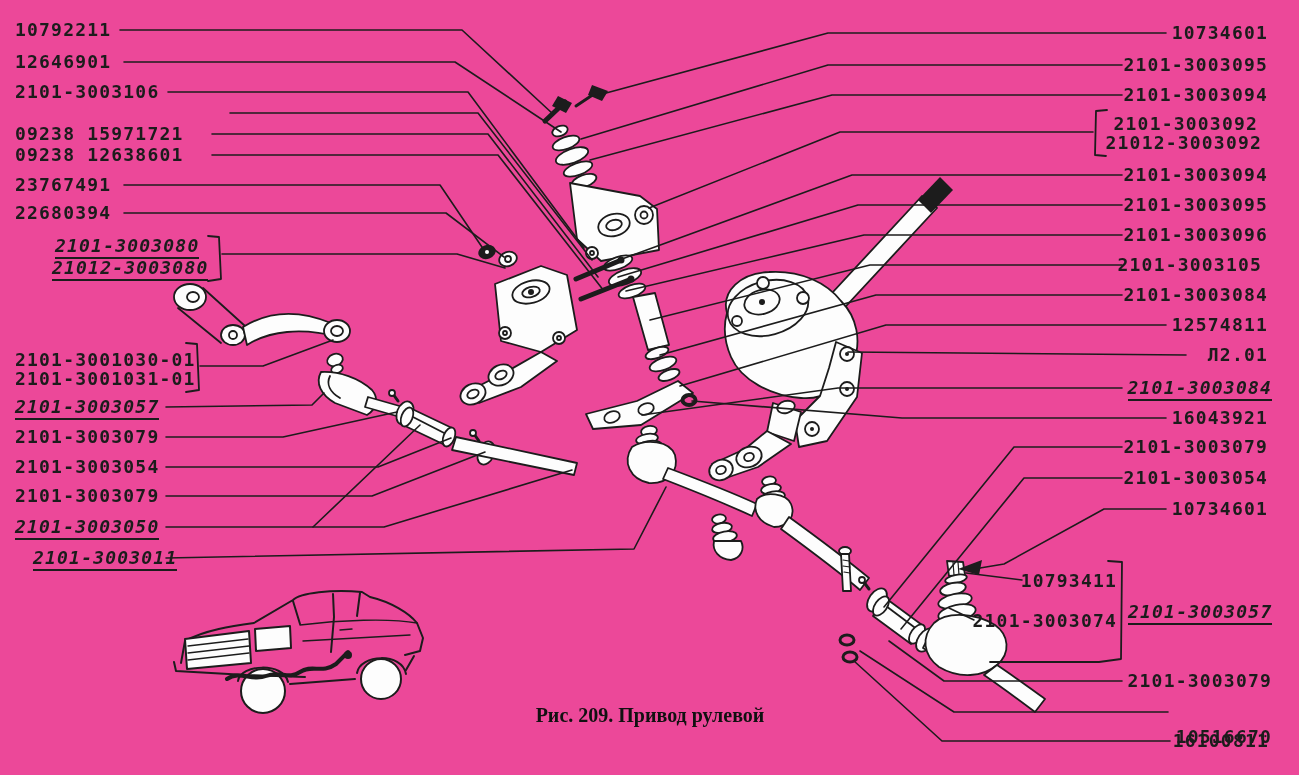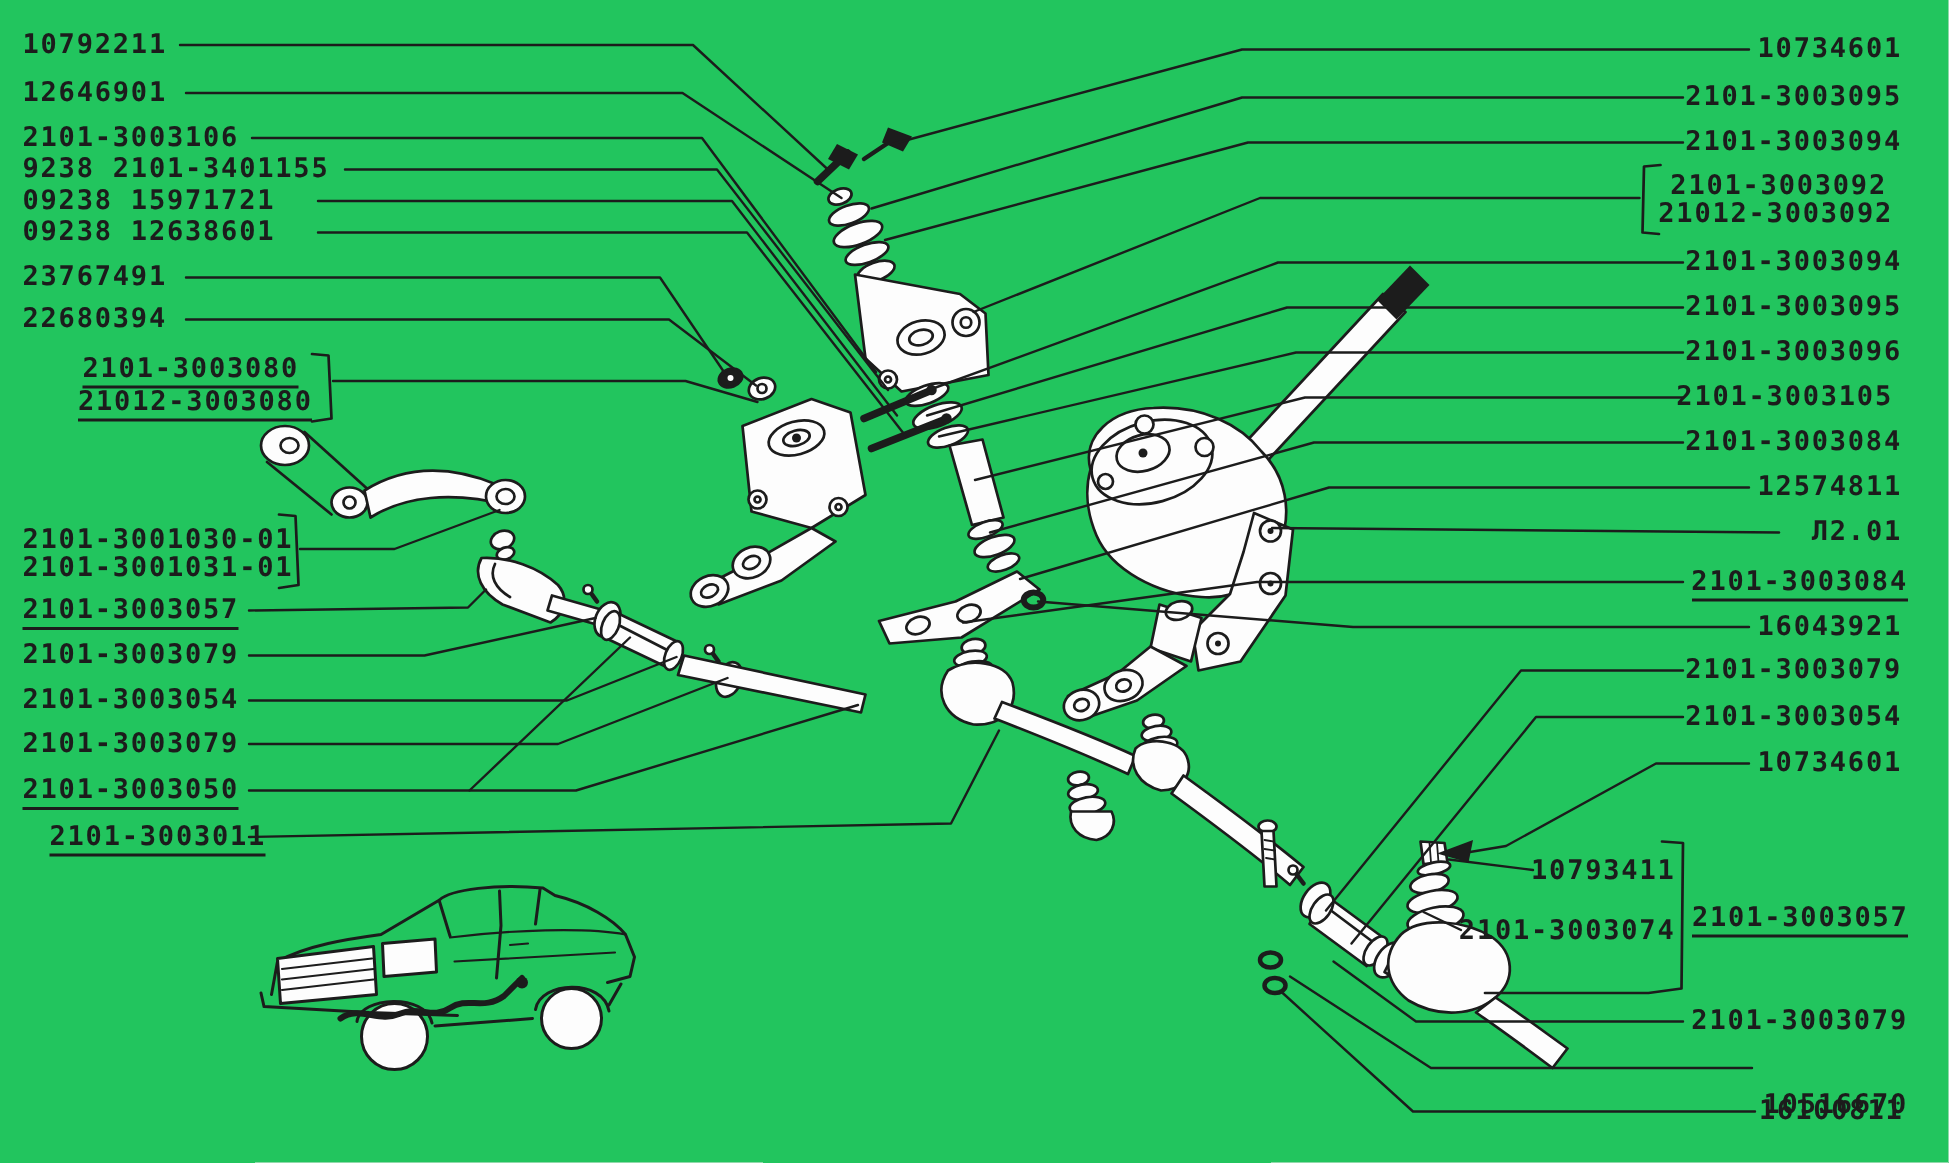--- a/index.html
+++ b/index.html
@@ -1,22 +1,22 @@
 <!DOCTYPE html>
 <html><head>
 <meta charset="utf-8">
 <style>
   html,body{margin:0;padding:0;background:#e8e8e8;}
-  #page{position:relative;width:1299px;height:775px;background:#22c55e;overflow:hidden;
+  #page{position:relative;width:1299px;height:775px;background:#ec4899;overflow:hidden;
         font-family:"DejaVu Sans Mono","Liberation Mono",monospace;color:#1c1c1c;}
   #art{position:absolute;left:0;top:0;}
   .lbl{position:absolute;font-size:18px;font-weight:700;letter-spacing:1.2px;
        line-height:22px;white-space:nowrap;color:#1c1c1c;}
   .lbl.r{text-align:left;}
-  .lbl.u{border-bottom:2.5px solid #1c1c1c;}
+  .lbl.u{border-bottom:2.5px solid #1c1c1c;font-style:italic;}
   #caption{position:absolute;left:400px;top:704px;width:500px;text-align:center;
            font-family:"Liberation Serif",serif;font-size:20px;font-weight:700;color:#111;}
   svg *{vector-effect:non-scaling-stroke;}
 </style>
 </head>
 <body>
 
 <div id="page">
 
 <svg id="art" width="1299" height="775" viewBox="0 0 1299 775">
@@ -239,21 +239,20 @@
       <polyline points="186,343 197,344 199,390 186,392"></polyline>
       <polyline points="1107,110 1096,111 1095,155 1106,156"></polyline>
       <path d="M1108,561 L1122,562 L1121,659 L1099,662 L990,662"></path>
     </g>
   </g>
 </svg>
 
 <div class="lbl" style="left:15px;top:19px">10792211</div>
 <div class="lbl" style="left:15px;top:51px">12646901</div>
 <div class="lbl" style="left:15px;top:81px">2101-3003106</div>
-<div class="lbl" style="left:15px;top:102px">9238 2101-3401155</div>
 <div class="lbl" style="left:15px;top:123px">09238 15971721</div>
 <div class="lbl" style="left:15px;top:144px">09238 12638601</div>
 <div class="lbl" style="left:15px;top:174px">23767491</div>
 <div class="lbl" style="left:15px;top:202px">22680394</div>
 <div class="lbl u" style="left:55px;top:235px">2101-3003080</div>
 <div class="lbl u" style="left:52px;top:257px">21012-3003080</div>
 <div class="lbl" style="left:15px;top:349px">2101-3001030-01</div>
 <div class="lbl" style="left:15px;top:368px">2101-3001031-01</div>
 <div class="lbl u" style="left:15px;top:396px">2101-3003057</div>
 <div class="lbl" style="left:15px;top:426px">2101-3003079</div>
@@ -279,14 +278,15 @@
 <div class="lbl r" style="right:31px;top:436px">2101-3003079</div>
 <div class="lbl r" style="right:31px;top:467px">2101-3003054</div>
 <div class="lbl r" style="right:31px;top:498px">10734601</div>
 <div class="lbl r" style="right:182px;top:570px">10793411</div>
 <div class="lbl r" style="right:182px;top:610px">2101-3003074</div>
 <div class="lbl u" style="left:1128px;top:601px">2101-3003057</div>
 <div class="lbl r" style="right:27px;top:670px">2101-3003079</div>
 <div class="lbl r" style="right:27px;top:726px">10516670</div>
 <div class="lbl r" style="right:30px;top:730px">16100811</div>
 
+<div id="caption">Рис. 209. Привод рулевой</div>
 
 </div>
 
 </body></html>

